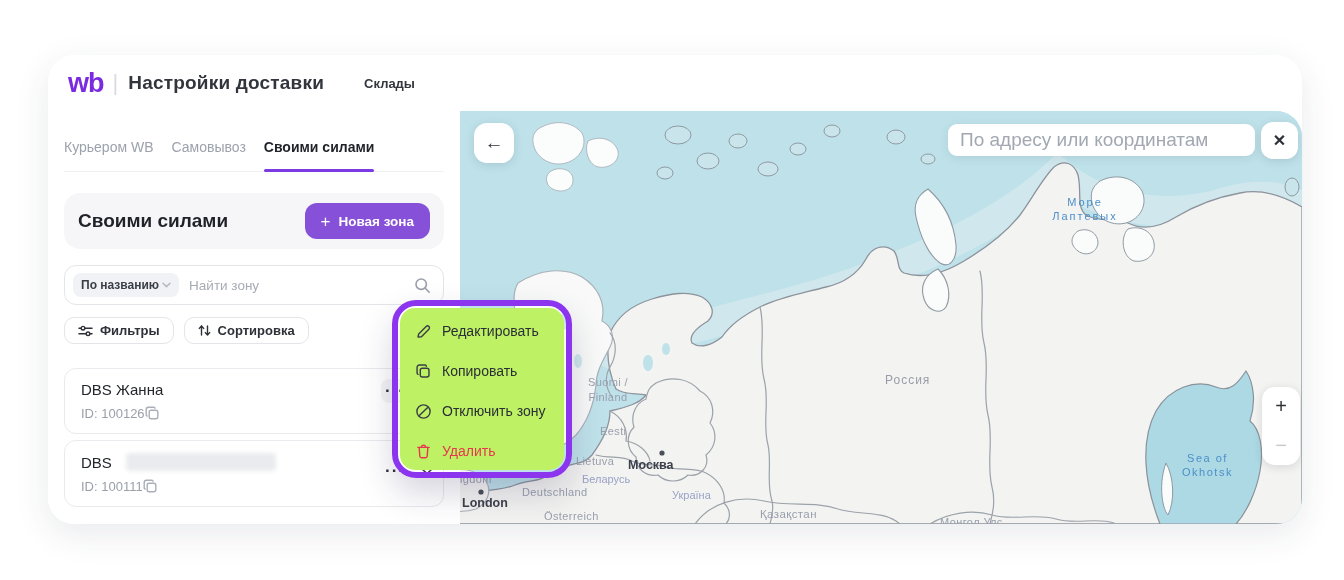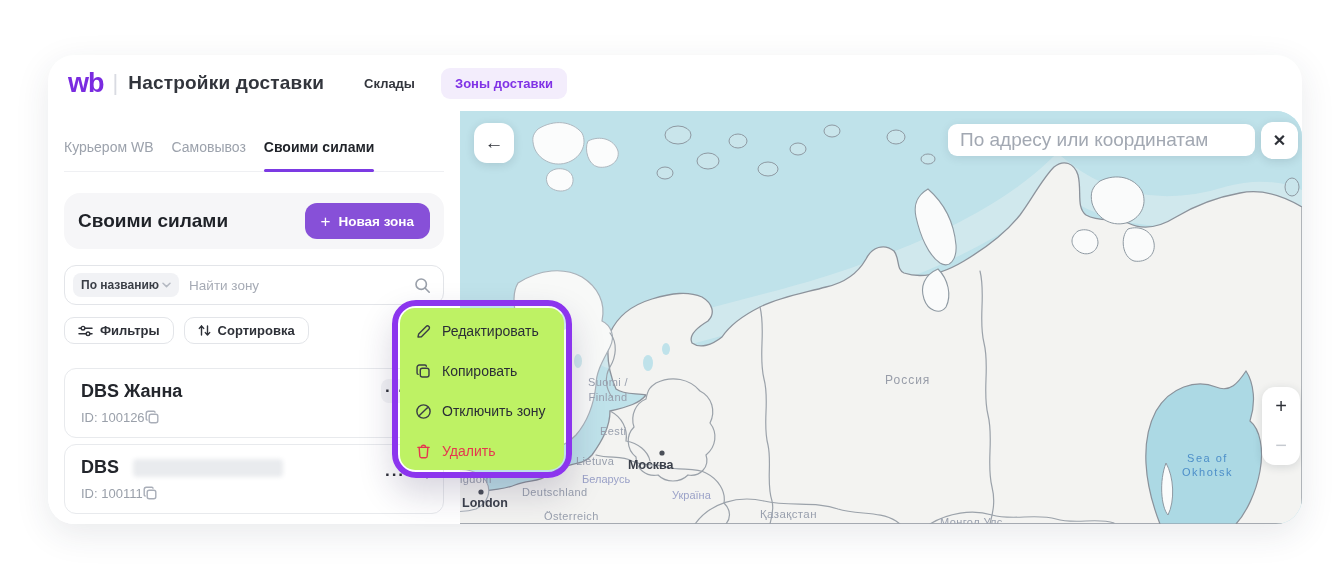--- a/index.html
+++ b/index.html
@@ -38,21 +38,21 @@
              height:36px; padding:0 16px; font-size:13.5px; font-weight:600; cursor:pointer; font-family:inherit; }
   .btn-new .plus { font-size:17px; font-weight:400; line-height:1; }
   .searchbar { margin-top:16px; height:40px; border:1px solid #e3e5e9; border-radius:12px; display:flex; align-items:center; padding:0 12px 0 8px; gap:10px; background:#fff; }
   .cat-pill { display:flex; align-items:center; gap:3px; background:#f1f2f5; border-radius:8px; padding:5px 8px; font-size:12px; font-weight:600; color:#3a3e46; cursor:pointer; white-space:nowrap; }
   .search-input { flex:1; border:none; outline:none; font-size:13.5px; color:#2e3138; font-family:inherit; min-width:0; }
   .search-input::placeholder { color:#a6abb5; }
   .chipline { margin-top:12px; display:flex; gap:10px; }
   .chip { display:flex; align-items:center; gap:7px; border:1px solid #e3e5e9; background:#fff; border-radius:10px; padding:5px 13px; font-size:13px; font-weight:600; color:#2e3138; cursor:pointer; font-family:inherit; }
   .cards { margin-top:24px; display:flex; flex-direction:column; gap:6px; }
   .card { border:1px solid #e8eaed; border-radius:12px; padding:12px 14px 12px 16px; position:relative; background:#fff; cursor:pointer; }
-  .card-title { font-size:18px; font-weight:700; color:#23262c; display:flex; align-items:center; }
+  .card-title { font-size:15px; font-weight:400; color:#23262c; display:flex; align-items:center; }
   .redact { display:inline-block; width:150px; height:18px; background:#e9ebee; border-radius:4px; filter:blur(2px); margin-left:14px; }
   .card-id { margin-top:8px; font-size:13px; color:#9aa0aa; display:flex; align-items:center; }
   .card-ctl { position:absolute; top:10px; display:flex; align-items:center; justify-content:center; cursor:pointer; }
   .kebab { right:34px; width:28px; height:24px; border-radius:8px; color:#2e3138; font-size:17px; font-weight:700; letter-spacing:1px; }
   .kebab.hl { background:#f3f4f6; }
   .chev { right:4px; width:24px; height:24px; }
 
   
   .map { position:absolute; left:412px; top:56px; width:842px; height:413px; border-radius:0 26px 26px 0; overflow:hidden; background:#bfe2ea; }
   .map svg.geo { position:absolute; inset:0; }
@@ -87,21 +87,20 @@
 
 <div class="page">
   <div class="app">
 
     <div class="hdr">
       <span class="logo">wb</span>
       <span class="logo-div">|</span>
       <span class="app-title">Настройки доставки</span>
       <div class="hdr-nav">
         <span class="hdr-tab">Склады</span>
-        <span class="hdr-tab active">Зоны доставки</span>
       </div>
     </div>
 
     <div class="panel">
       <div class="ptabs">
         <span class="ptab">Курьером WB</span>
         <span class="ptab">Самовывоз</span>
         <span class="ptab active">Своими силами</span>
       </div>
 
@@ -241,20 +240,24 @@
           <path d="M470,413 C488,402 512,398 532,404 C552,410 576,402 596,408 C616,414 636,406 654,412"></path>
           <path d="M300,196 C306,220 298,244 304,268 C310,290 302,312 308,334 C312,352 306,372 312,390 C314,398 312,406 310,413"></path>
           <path d="M520,160 C526,184 518,208 524,232 C530,256 522,280 528,304 C534,328 526,352 532,376 C536,392 532,404 530,413"></path>
           <path d="M196,272 C212,264 230,268 240,280 C252,286 256,300 250,312 C258,322 256,336 246,344 C250,356 240,366 228,364 C220,372 206,372 198,364 C186,366 176,358 176,346 C166,338 166,324 174,316 C170,304 176,292 186,288 C188,278 190,276 196,272 Z"></path>
         </g>
 
         <circle cx="202" cy="342" r="2.6" fill="#4a4f58"></circle>
         <circle cx="21" cy="381" r="2.6" fill="#4a4f58"></circle>
       </svg>
 
+      <div class="mlabel sea" style="left:570px; top:84px; width:110px;">
+        <span style="display:block">Море</span>
+        <span style="display:block">Лаптевых</span>
+      </div>
       <div class="mlabel sea" style="left:700px; top:340px; width:95px; letter-spacing:1.5px;">
         <span style="display:block">Sea of</span>
         <span style="display:block">Okhotsk</span>
       </div>
       <div class="mlabel country-lg" style="left:425px; top:262px;">Россия</div>
       <div class="mlabel country" style="left:120px; top:264px; width:56px; text-align:center; line-height:1.35; white-space:normal;">
         <span style="display:block">Suomi /</span>
         <span style="display:block">Finland</span>
       </div>
       <div class="mlabel country" style="left:58px; top:290px;">Sverige</div>

